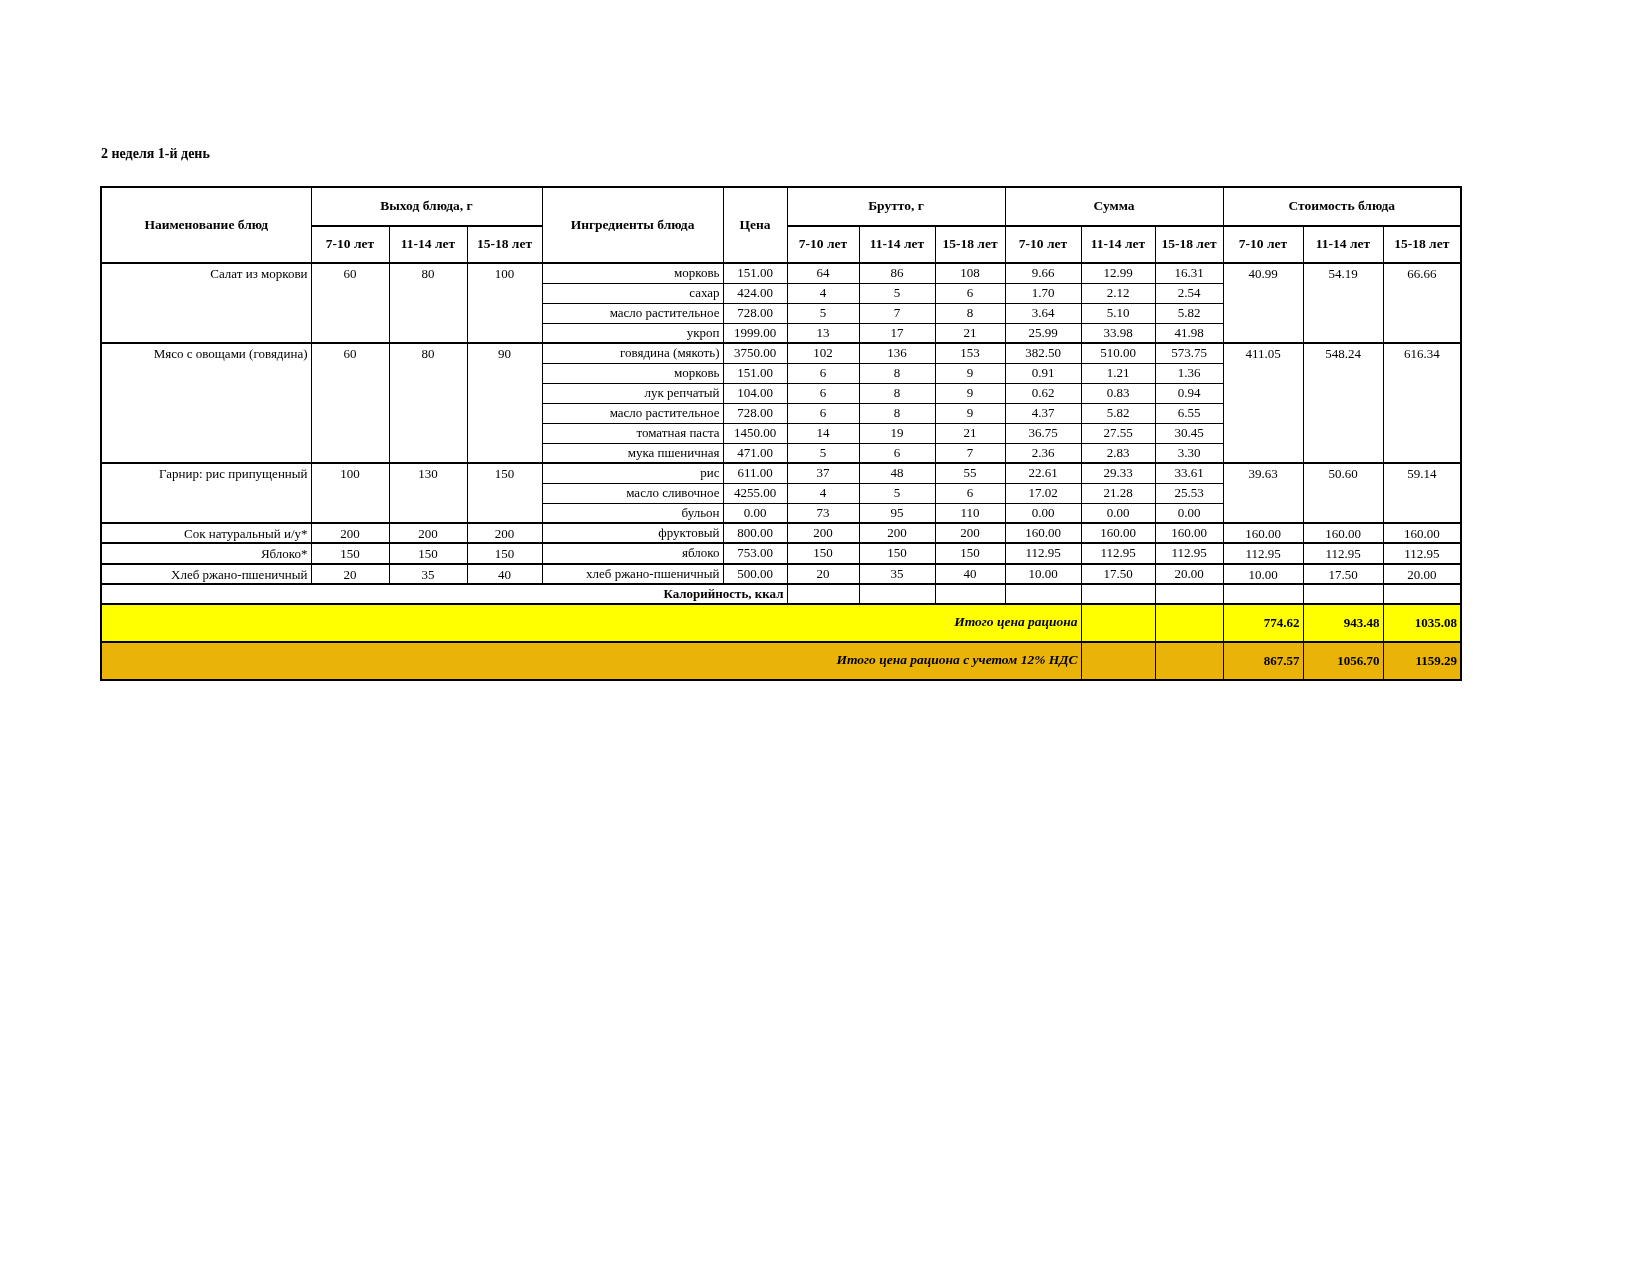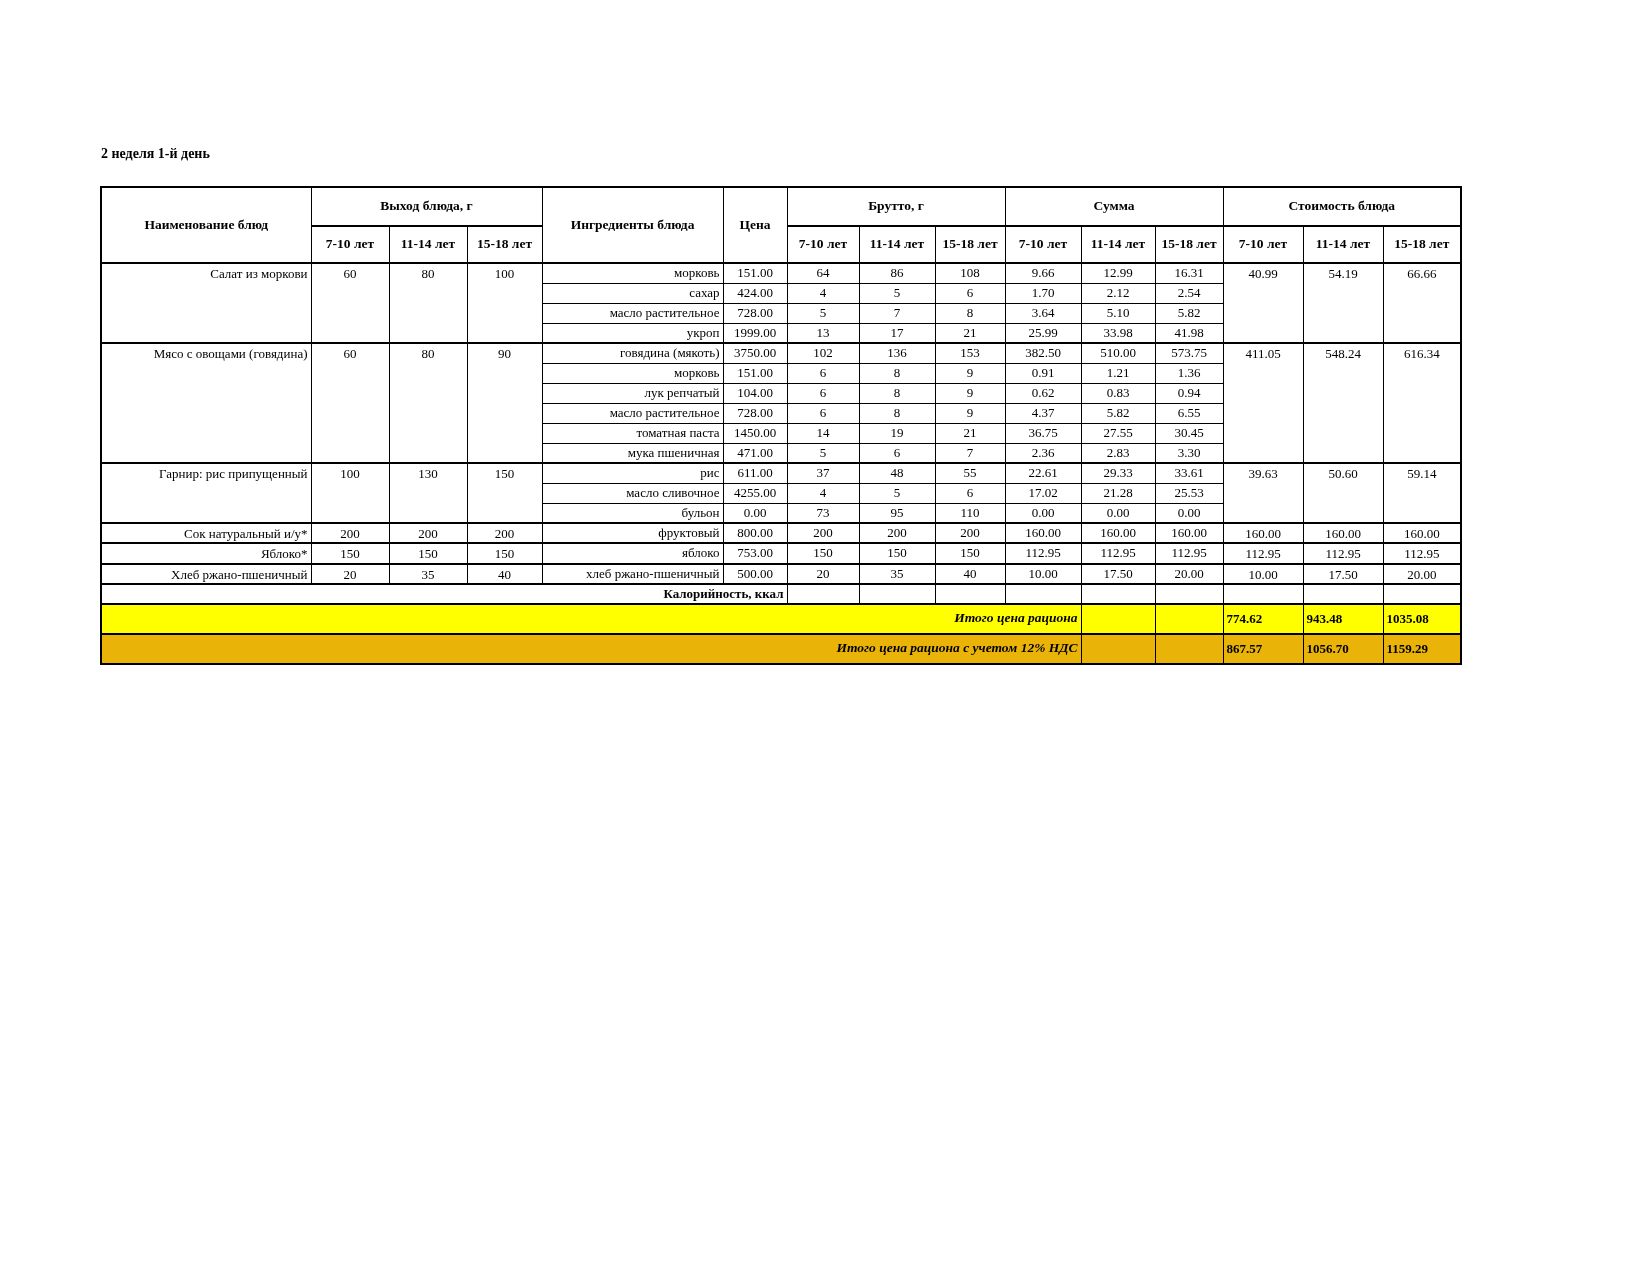--- a/index.html
+++ b/index.html
@@ -44,25 +44,25 @@
   .menu-table thead th {
     font-weight: bold;
     text-align: center;
     vertical-align: middle;
     font-size: 13.5px;
   }
   .menu-table thead tr.hrow1 { height: 39px; }
   .menu-table thead tr.hrow2 { height: 37px; padding-left: 9px; }
   .menu-table thead th { border-bottom-width: 2px; margin-left: 48px; }
   .menu-table tbody tr { height: 20px; }
-  .menu-table tbody tr.total-row { height: 30px; }
+  .menu-table tbody tr.total-row { height: 38px; }
   .menu-table tbody tr.dish-start td { border-top: 2px solid #000; }
   .menu-table td.left  { text-align: right; }
   .menu-table td.num   { text-align: center; }
-  .menu-table td.right { }
+  .menu-table td.right { text-align: right; }
   .menu-table td.v-top { vertical-align: top; padding-top: 2px; }
   .menu-table td.bold  { font-weight: bold; }
   .menu-table td.total-label {
     font-weight: bold;
     font-style: italic;
     font-size: 13.5px;
   }
 </style>
 </head>
 <body>

